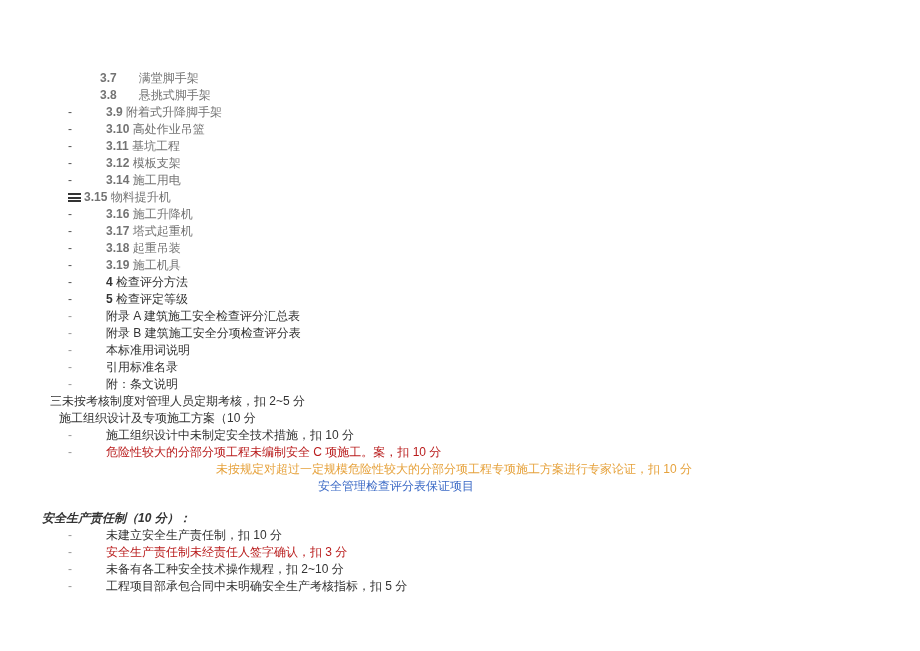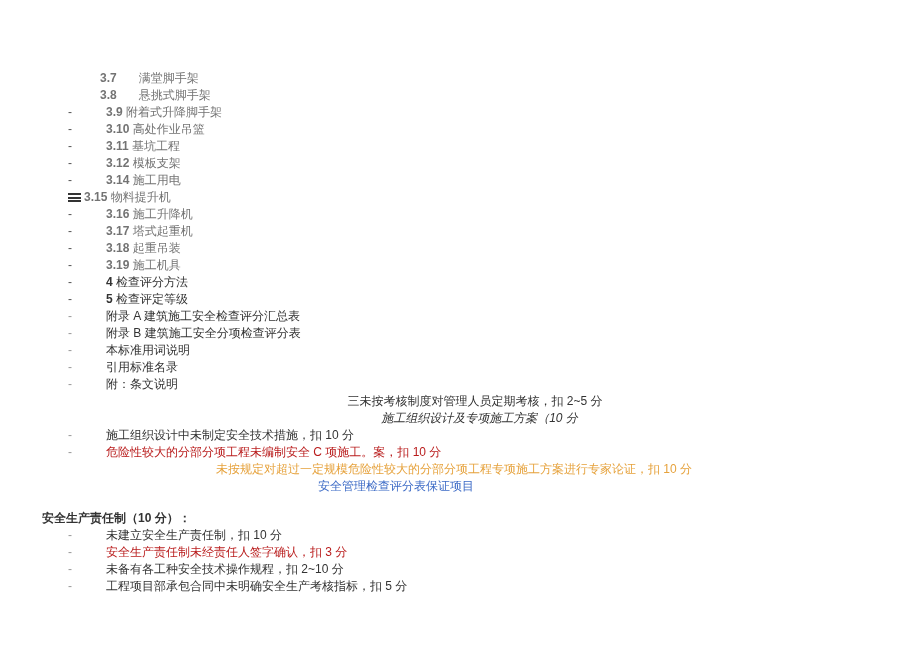--- a/index.html
+++ b/index.html
@@ -11,32 +11,32 @@
     color: #333;
     width: 920px;
   }
   .page {
     padding: 70px 20px 20px 42px;
     line-height: 16px;
   }
   .l1 { padding-left: 26px; }
   .l2 { padding-left: 36px; }
   .l0 { padding-left: 0; }
-  .lsec { padding-left: 8px; text-align: center; }
+  .lsec { padding-left: 8px; }
   .center-ish { padding-left: 174px; }
   .row { white-space: nowrap; margin-bottom: 1px; }
   .dash { display: inline-block; width: 16px; color: #555; }
   .sep { display:inline-block; width: 22px; }
   .num { font-weight: bold; }
   .red { color: #737373; }
   .blue { color: #3d6bc6; }
   .orange { color: #e6a23c; }
   .orange2 { color: #b91c1c; }
   .gray { color: #9a9a9a; }
-  .bold { font-weight: bold; }
+  .bold { font-weight: bold; font-style: italic; }
   .hamburger {
     display: inline-block;
     width: 13px;
     vertical-align: middle;
     margin-right: 3px;
   }
   .hamburger span {
     display: block;
     height: 2px;
     background: #333;
@@ -62,21 +62,21 @@
   <div class="row l1"><span class="dash">-</span><span class="sep"></span><span class="num red">3.19</span> <span class="red">施工机具</span></div>
   <div class="row l1"><span class="dash">-</span><span class="sep"></span><span class="num">4</span> <span>检查评分方法</span></div>
   <div class="row l1"><span class="dash">-</span><span class="sep"></span><span class="num">5</span> <span>检查评定等级</span></div>
   <div class="row l1"><span class="dash gray">-</span><span class="sep"></span><span><span>附录 A</span> <span>建筑施工安全检查评分汇总表</span></span></div>
   <div class="row l1"><span class="dash gray">-</span><span class="sep"></span><span><span>附录 B</span> <span>建筑施工安全分项检查评分表</span></span></div>
   <div class="row l1"><span class="dash gray">-</span><span class="sep"></span><span>本标准用词说明</span></div>
   <div class="row l1"><span class="dash gray">-</span><span class="sep"></span><span>引用标准名录</span></div>
   <div class="row l1"><span class="dash gray">-</span><span class="sep"></span><span>附：条文说明</span></div>
 
   <div class="row lsec"><span>三未按考核制度对管理人员定期考核，扣 2~5 分</span></div>
-  <div class="row lsec" style="padding-left:17px;font-style:italic;"><span>施工组织设计及专项施工方案（10 分</span></div>
+  <div class="row lsec" style="padding-left:17px;"><span>施工组织设计及专项施工方案（10 分</span></div>
   <div class="row l1"><span class="dash gray">-</span><span class="sep"></span><span>施工组织设计中未制定安全技术措施，扣 10 分</span></div>
   <div class="row l1"><span class="dash gray">-</span><span class="sep"></span><span class="orange2">危险性较大的分部分项工程未编制安全 C 项施工。案，扣 10 分</span></div>
   <div class="row center-ish"><span class="orange">未按规定对超过一定规模危险性较大的分部分项工程专项施工方案进行专家论证，扣 10 分</span></div>
   <div class="row" style="padding-left:276px;"><span class="blue">安全管理检查评分表保证项目</span></div>
 
   <div class="row" style="height:14px;"></div>
 
   <div class="row l0"><span class="bold">安全生产责任制（10 分）：</span></div>
   <div class="row l1"><span class="dash gray">-</span><span class="sep"></span><span>未建立安全生产责任制，扣 10 分</span></div>
   <div class="row l1"><span class="dash gray">-</span><span class="sep"></span><span class="orange2">安全生产责任制未经责任人签字确认，扣 3 分</span></div>

